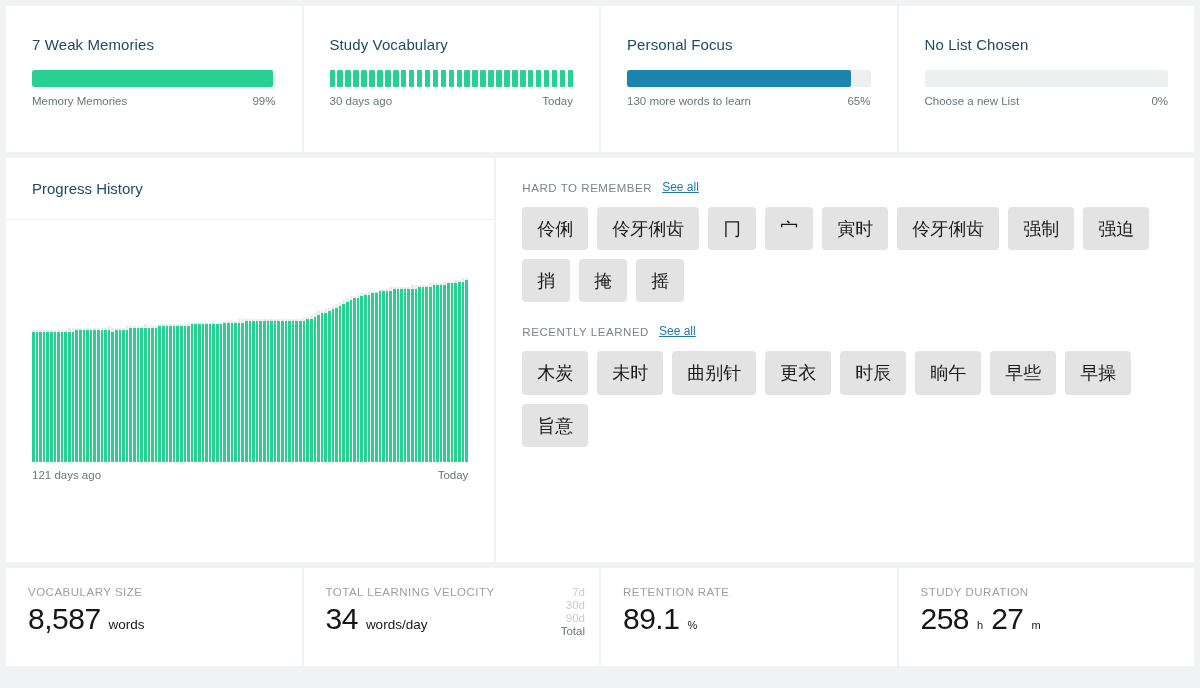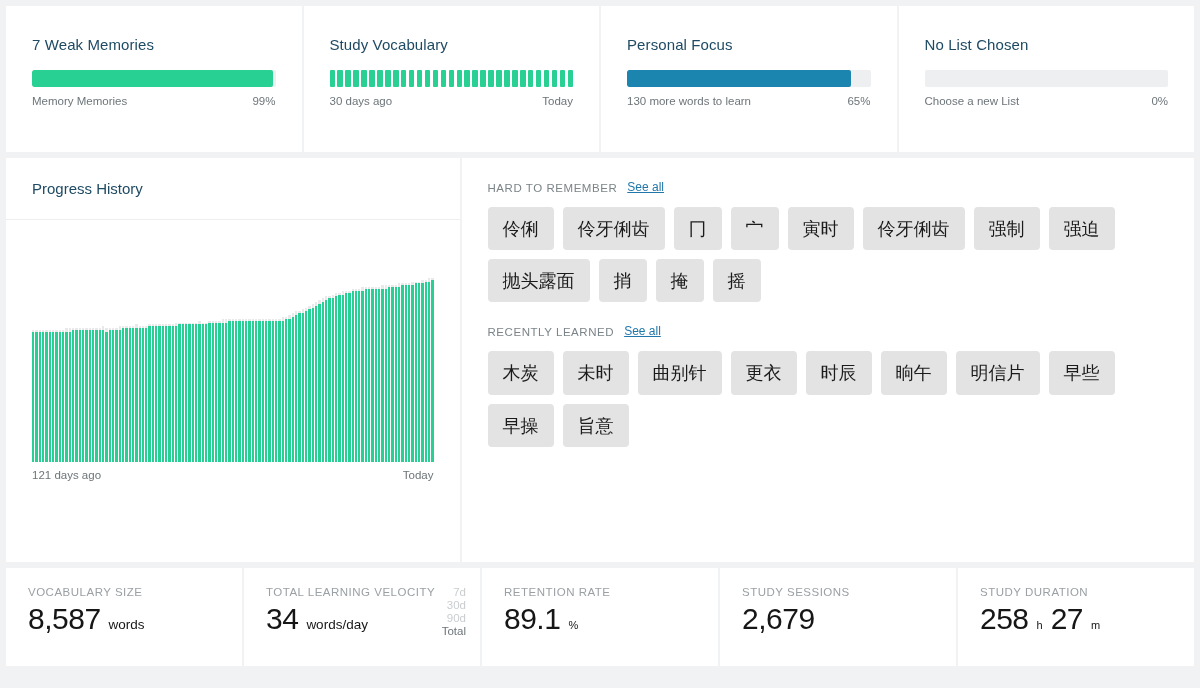--- a/index.html
+++ b/index.html
@@ -787,40 +787,38 @@
           </div>
           <div class="chips" id="chips0">
               <div class="chip">伶俐</div>
               <div class="chip">伶牙俐齿</div>
               <div class="chip">冂</div>
               <div class="chip">宀</div>
               <div class="chip">寅时</div>
               <div class="chip">伶牙俐齿</div>
               <div class="chip">强制</div>
               <div class="chip">强迫</div>
-              <div class="chip">抛头露面</div>
               <div class="chip">捎</div>
               <div class="chip">掩</div>
               <div class="chip">摇</div>
             </div>
         </div>
 
         <div class="group">
           <div class="group-head">
             <span class="group-label">Recently Learned</span>
             <span class="see-all">See all</span>
           </div>
           <div class="chips" id="chips1">
               <div class="chip">木炭</div>
               <div class="chip">未时</div>
               <div class="chip">曲别针</div>
               <div class="chip">更衣</div>
               <div class="chip">时辰</div>
               <div class="chip">晌午</div>
-              <div class="chip">明信片</div>
               <div class="chip">早些</div>
               <div class="chip">早操</div>
               <div class="chip">旨意</div>
             </div>
         </div>
 
       </div>
     </div>
   </div>
 
@@ -846,26 +844,20 @@
         </div>
       </div>
       <div class="stat-card">
         <div class="stat-label">Retention Rate</div>
         <div class="stat-value">
           <span class="stat-num">89.1</span>
           <span class="stat-unit sm">%</span>
         </div>
       </div>
       <div class="stat-card">
-        <div class="stat-label">Study Sessions</div>
-        <div class="stat-value">
-          <span class="stat-num">2,679</span>
-        </div>
-      </div>
-      <div class="stat-card">
         <div class="stat-label">Study Duration</div>
         <div class="stat-value">
           <span class="stat-num">258</span>
           <span class="stat-unit sm">h</span>
           <span class="stat-num">27</span>
           <span class="stat-unit sm">m</span>
         </div>
       </div>
     </div>
 

